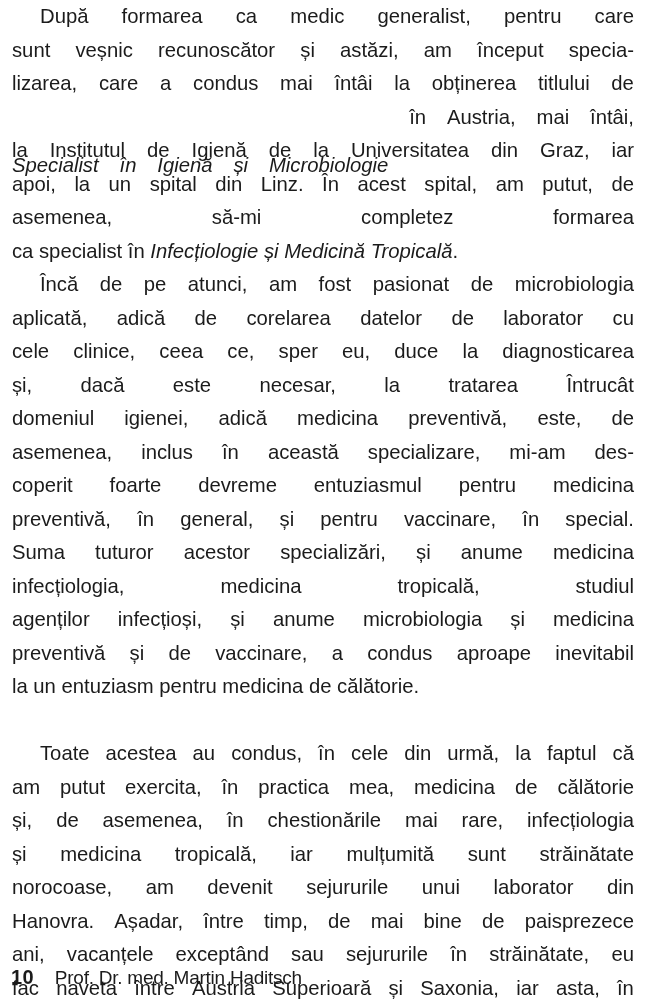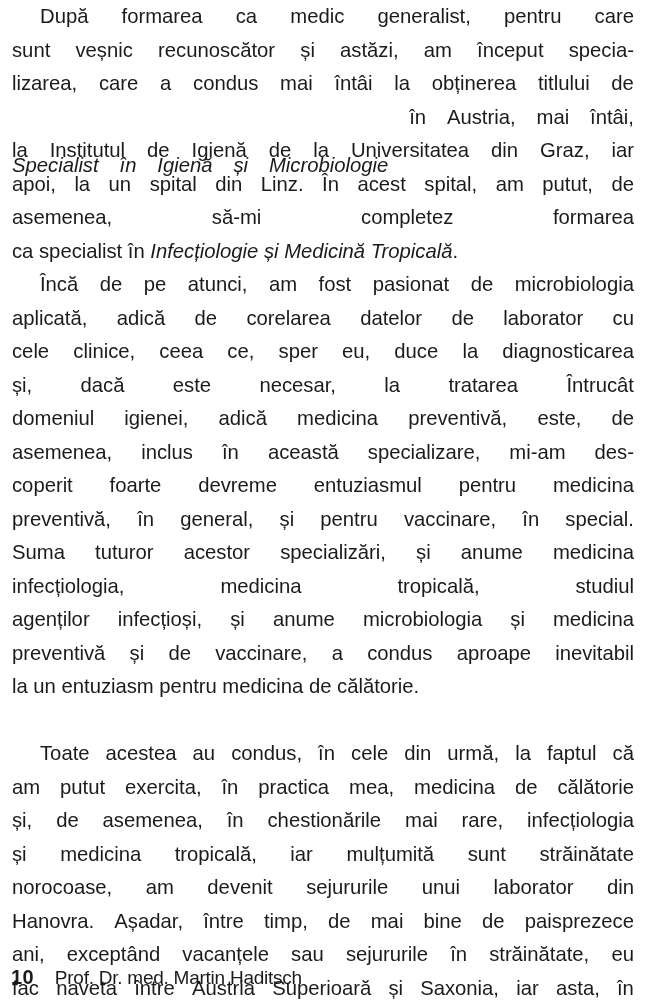--- a/index.html
+++ b/index.html
@@ -347,22 +347,22 @@
           <span class="w">între</span>
           <span class="w">timp,</span>
           <span class="w">de</span>
           <span class="w">mai</span>
           <span class="w">bine</span>
           <span class="w">de</span>
           <span class="w">paisprezece</span>
         </div>
         <div class="line just">
           <span class="w">ani,</span>
+          <span class="w">vacanțele</span>
           <span class="w">exceptând</span>
-          <span class="w">vacanțele</span>
           <span class="w">sau</span>
           <span class="w">sejururile</span>
           <span class="w">în</span>
           <span class="w">străinătate,</span>
           <span class="w">eu</span>
         </div>
         <div class="line just">
           <span class="w">fac</span>
           <span class="w">naveta</span>
           <span class="w">între</span>

